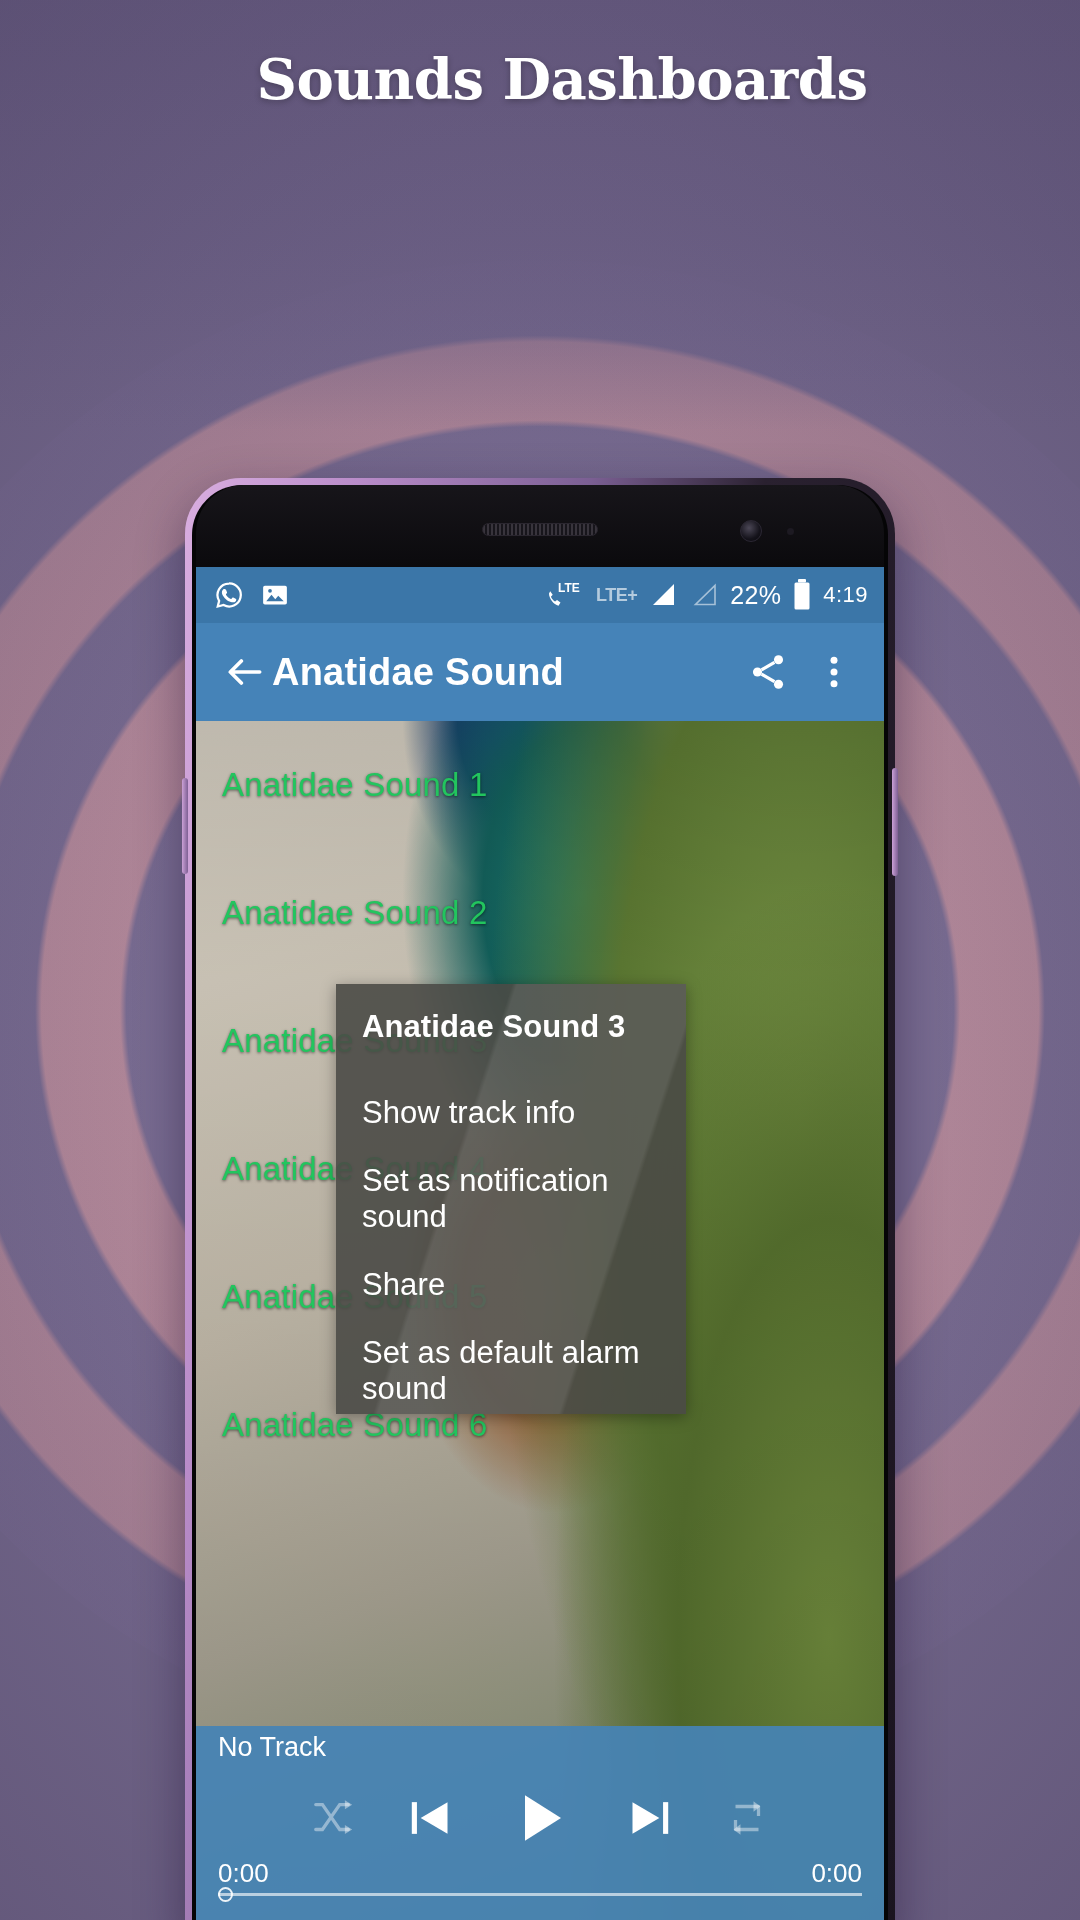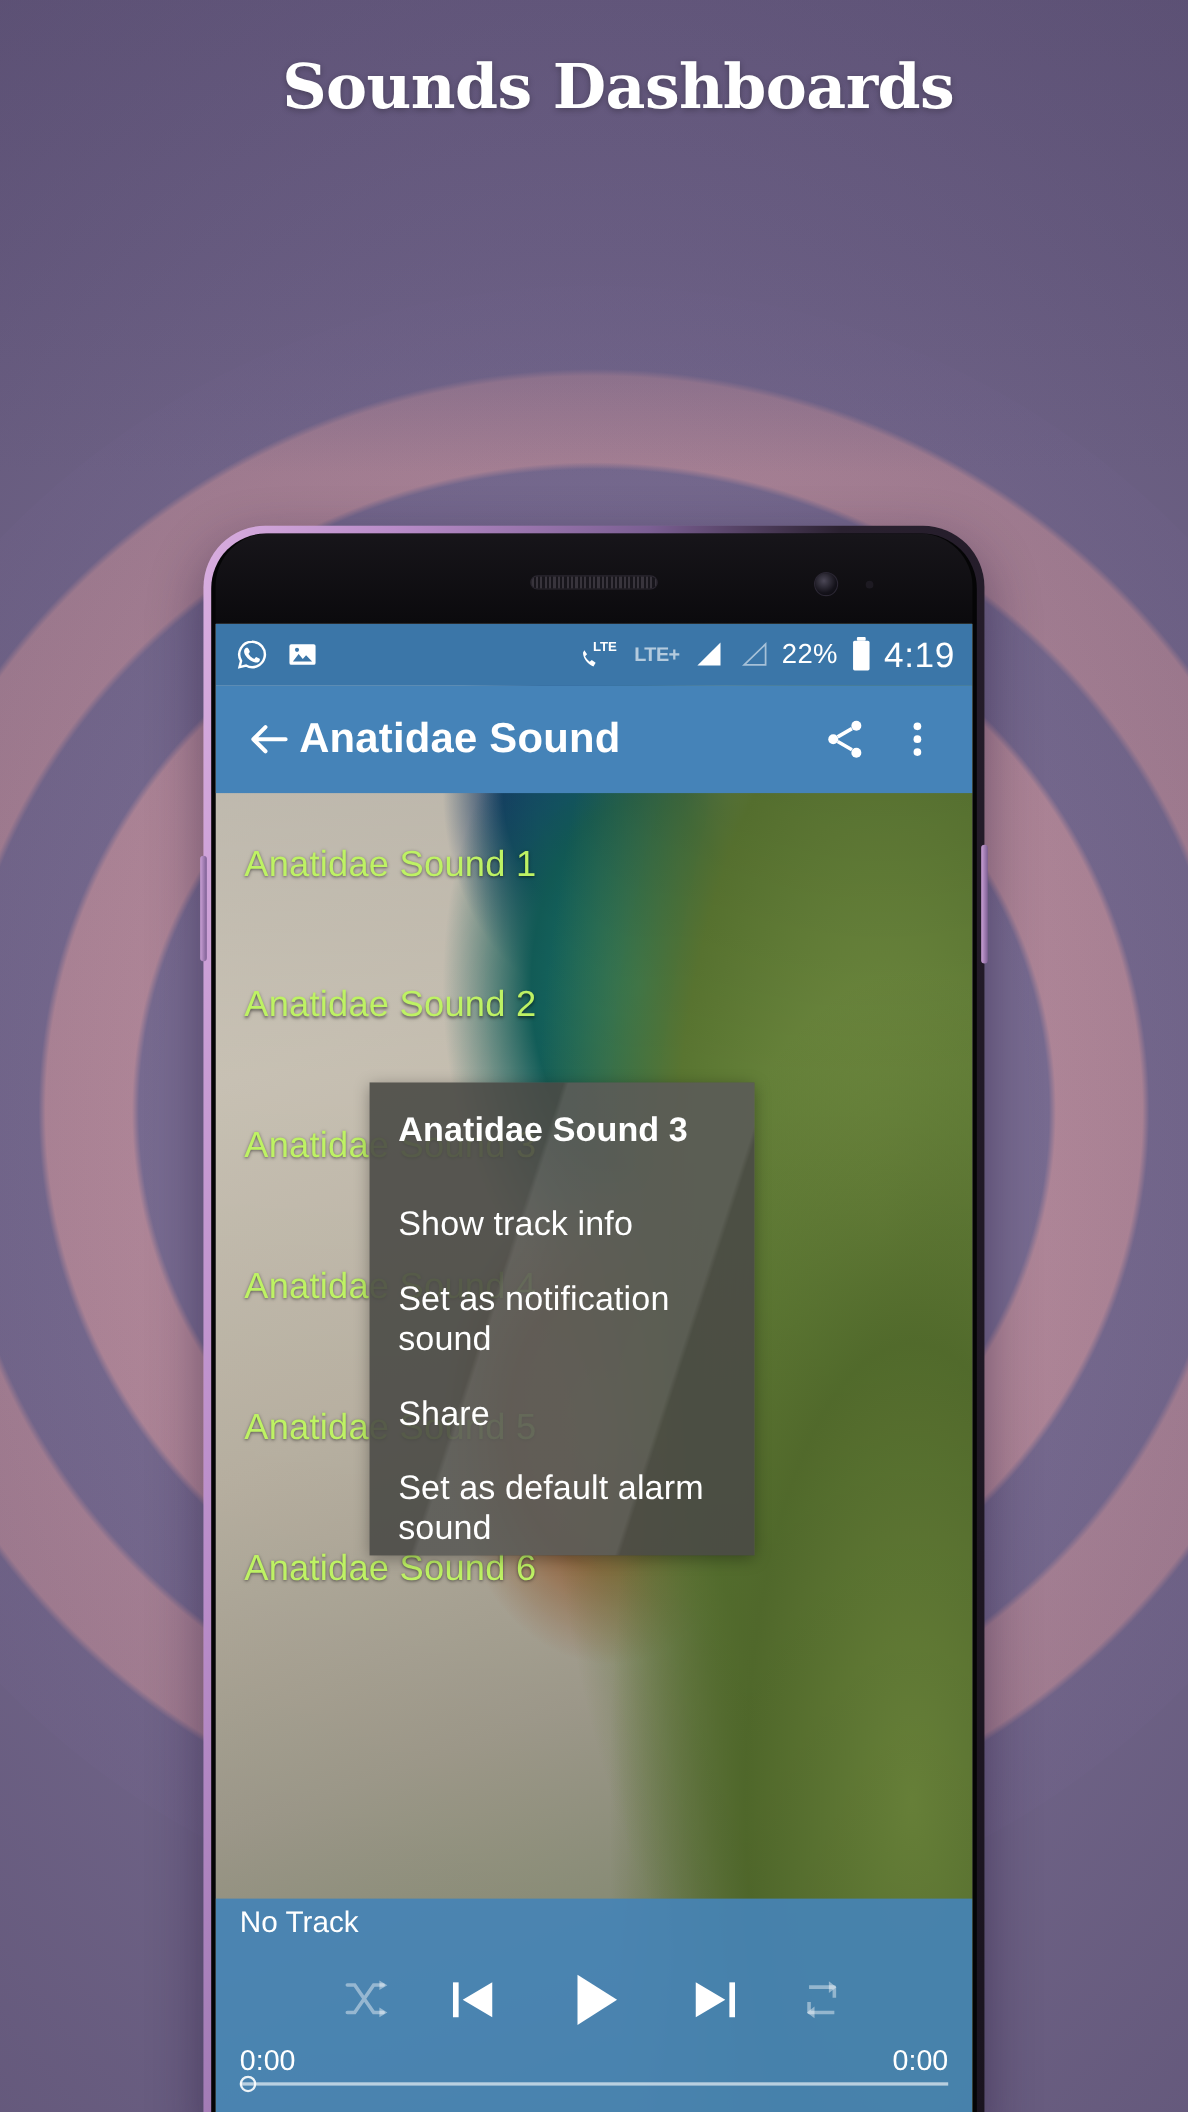--- a/index.html
+++ b/index.html
@@ -159,21 +159,21 @@
     padding: 0 16px 0 18px;
     color: #ffffff;
     font-size: 23px;
     z-index: 4;
   }
   #status-left { display: flex; align-items: center; gap: 16px; }
   #status-right { margin-left: auto; display: flex; align-items: center; gap: 11px; }
   .svgicon { display: block; }
   #lteplus { font-size: 18px; color: rgba(255,255,255,0.62); font-weight:600; letter-spacing:-0.5px;}
   #battery-pct { font-size: 25px; letter-spacing: 0.3px; }
-  #clock { font-size: 32px; letter-spacing: 0.5px; }
+  #clock { font-size: 22px; letter-spacing: 0.5px; }
 
   
   #toolbar {
     position: relative;
     height: 98px;
     background: #4583b8;
     display: flex; align-items: center;
     padding: 0 22px;
     z-index: 4;
   }
@@ -193,21 +193,21 @@
     position: absolute;
     left: 0; right: 0;
     top: 154px;
     bottom: 212px;
     z-index: 2;
   }
   .list-item {
     height: 128px;
     display: flex; align-items: center;
     padding-left: 26px;
-    color: #bef264;
+    color: #22c55e;
     font-size: 33px;
     text-shadow: 0 1px 3px rgba(0,0,0,0.55);
     letter-spacing: 0.2px;
   }
 
   
   #context-menu {
     position: absolute;
     left: 140px;
     top: 417px;

